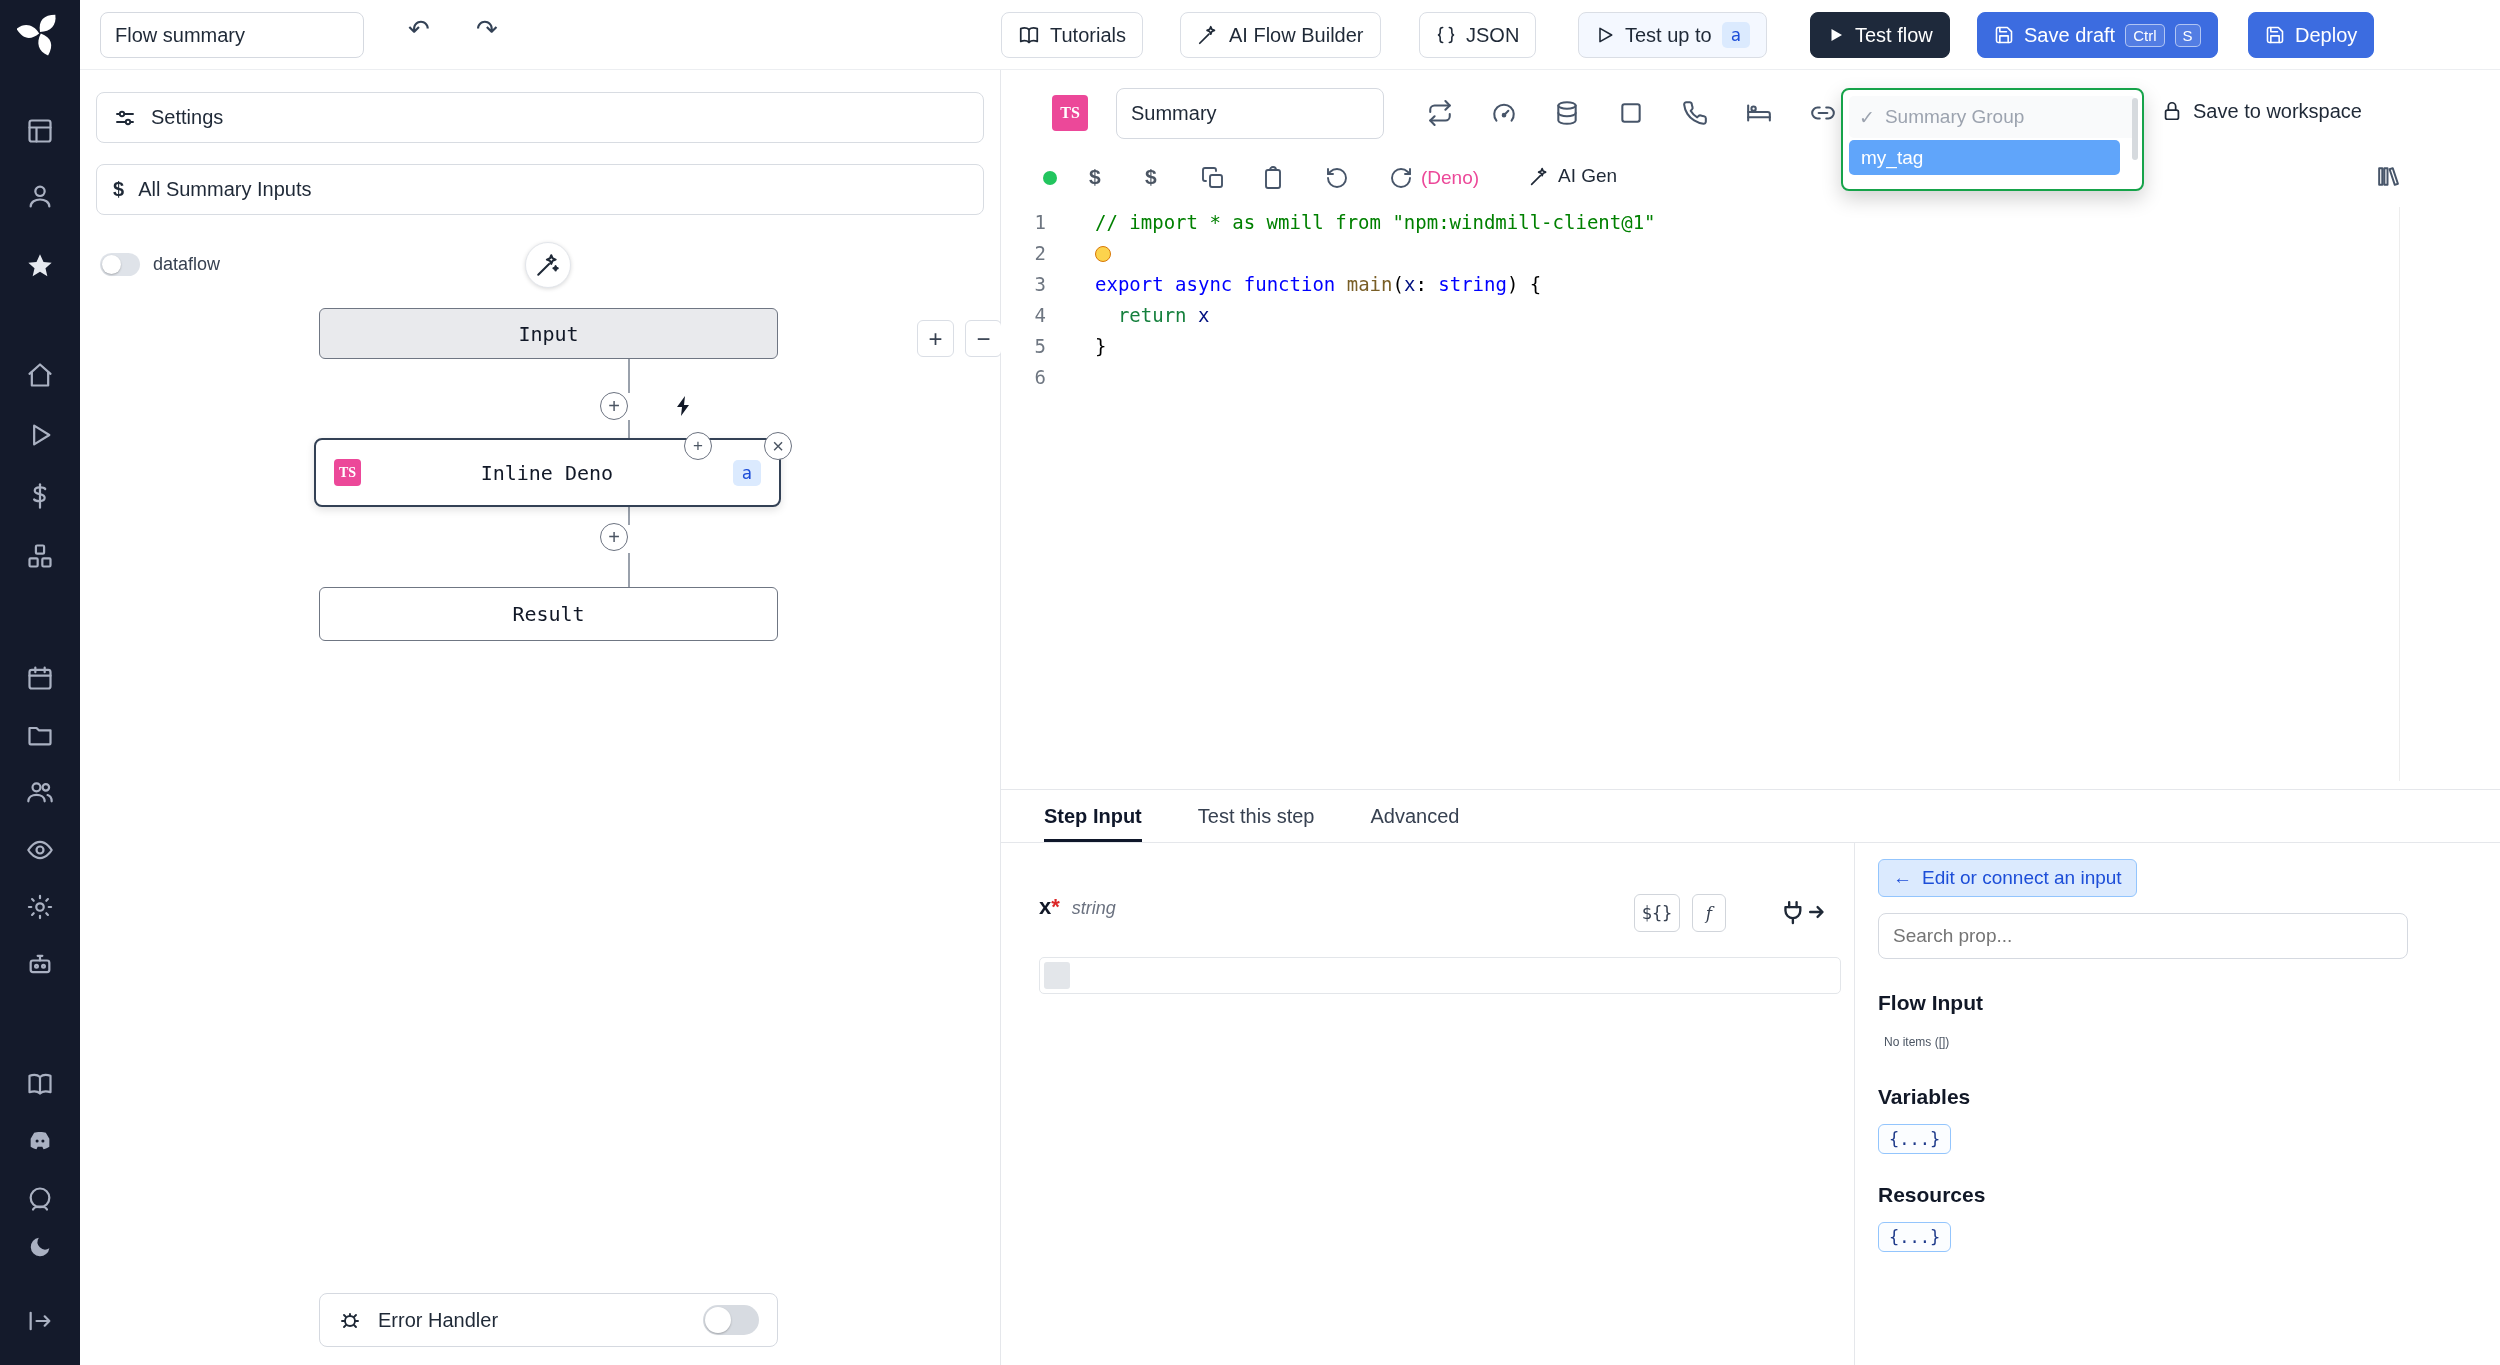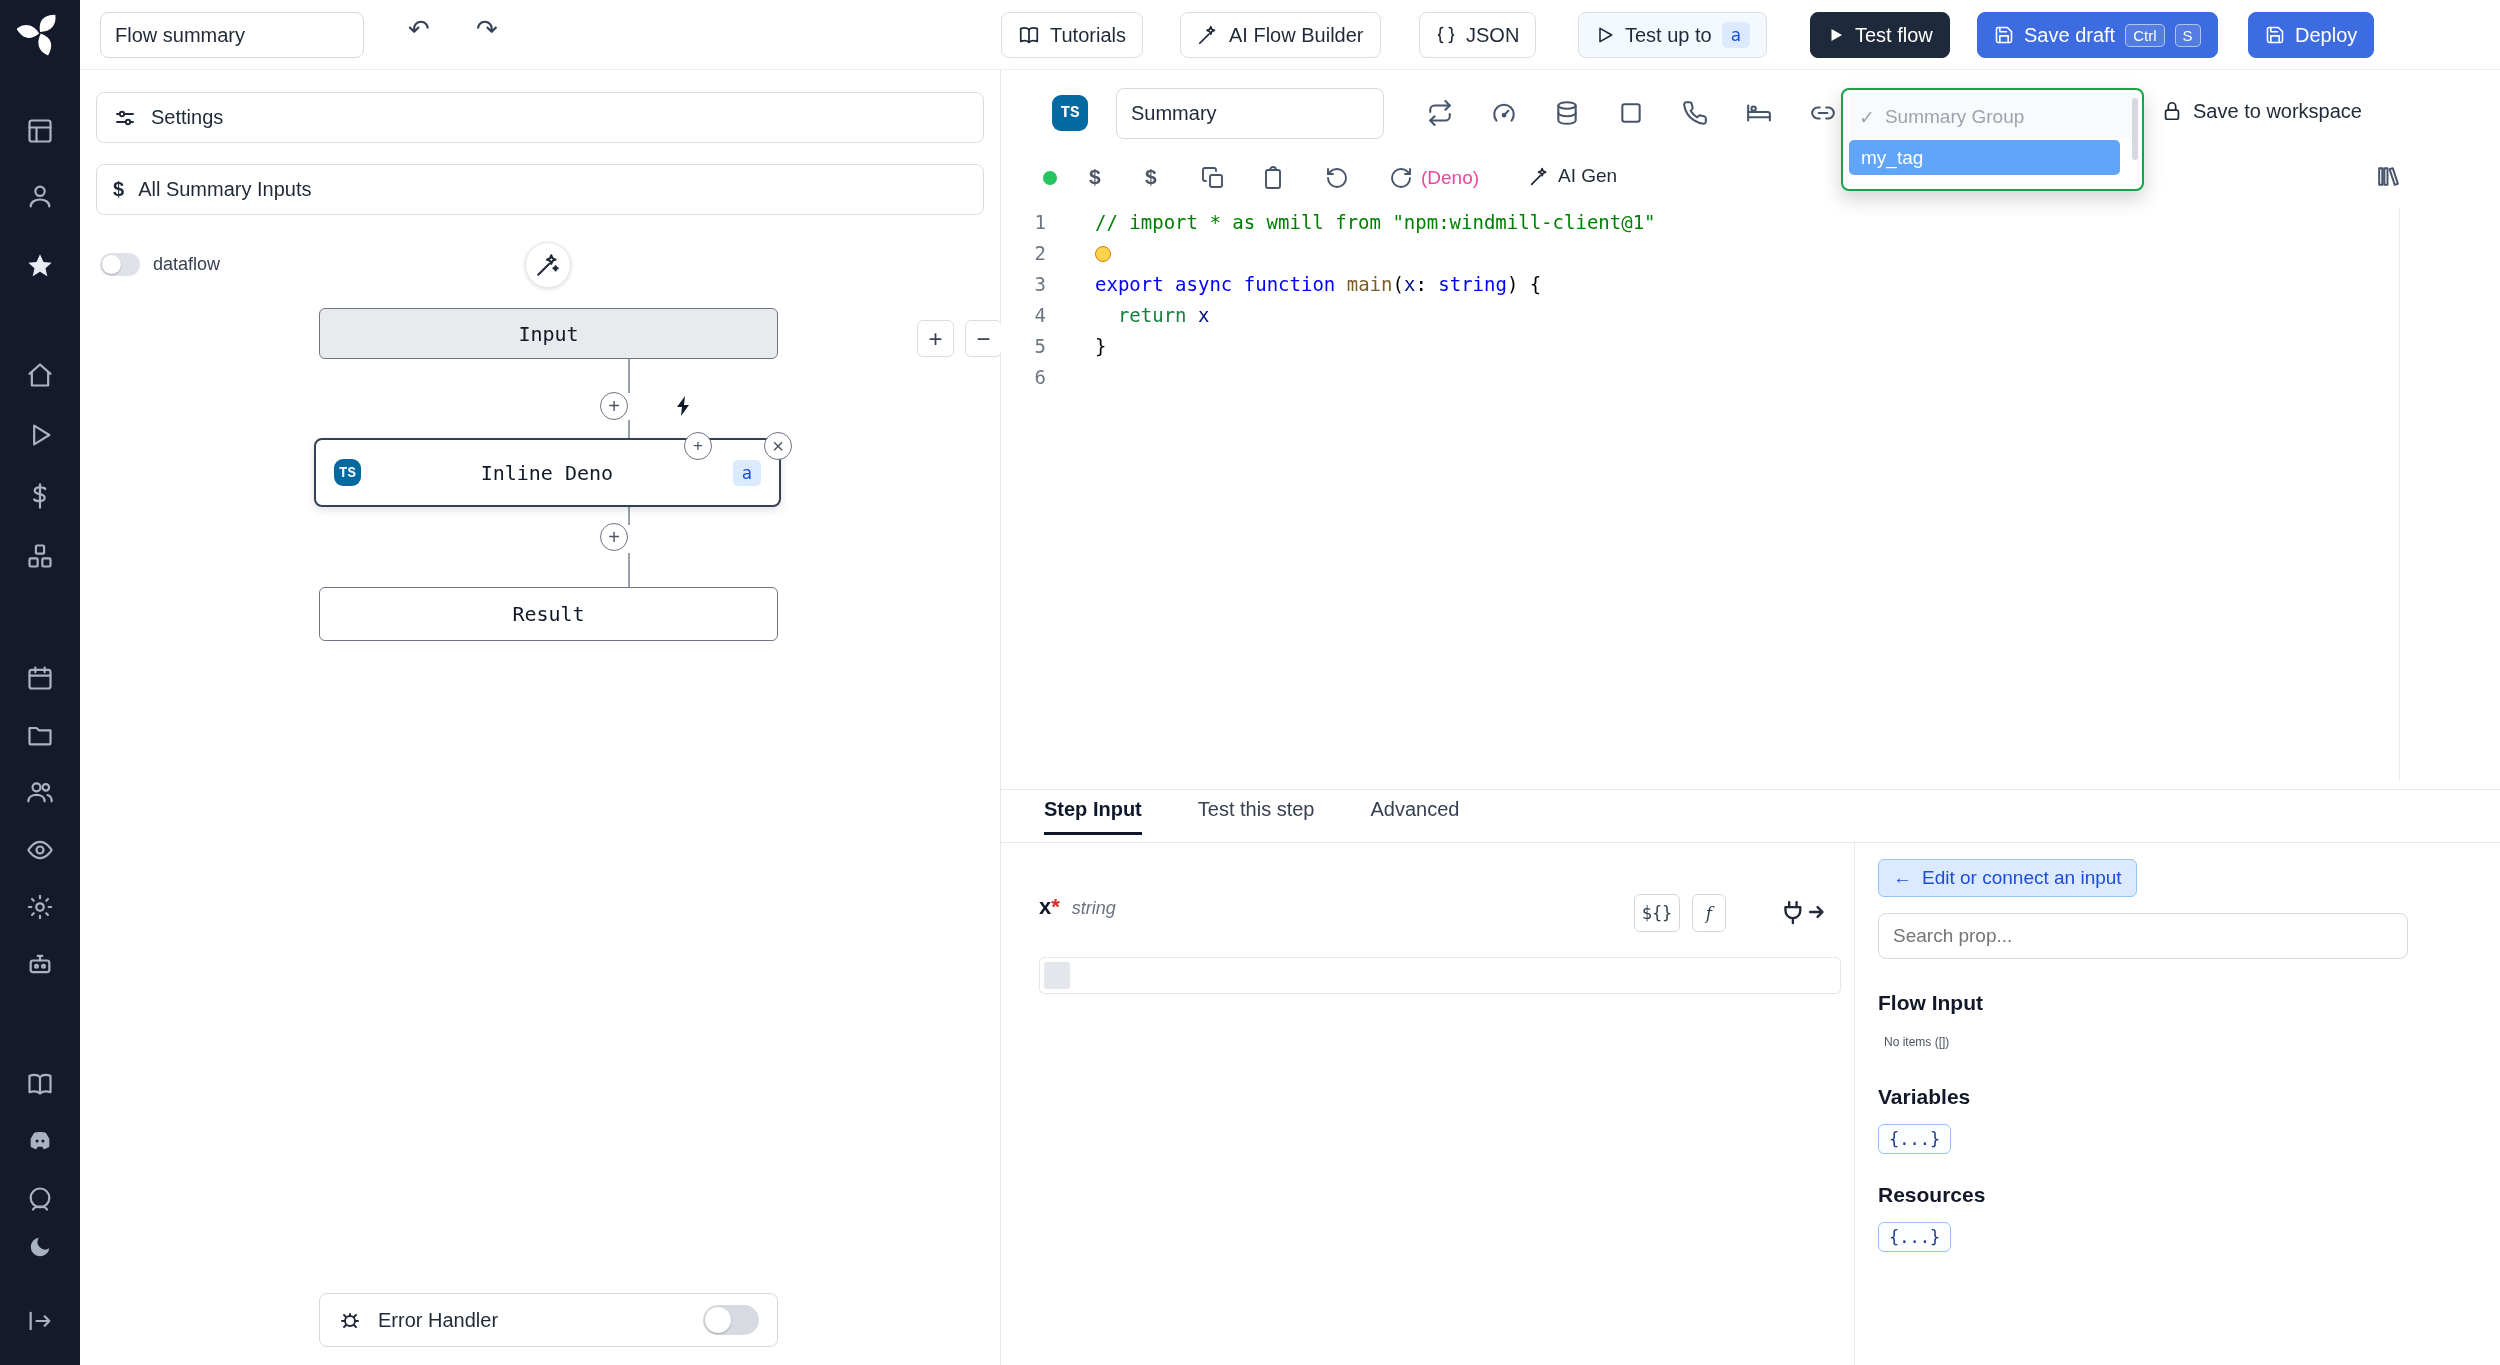--- a/index.html
+++ b/index.html
@@ -36,41 +36,41 @@
 .toggle{border-radius:999px;background:#dfe3e9;position:relative;cursor:pointer}
 .toggle .knob{position:absolute;top:2px;left:2px;background:#fff;border-radius:50%;box-shadow:0 1px 2px rgba(0,0,0,.25)}
 .node{position:absolute;display:flex;align-items:center;justify-content:center;font-family:"DejaVu Sans Mono",monospace;font-size:20px;color:#111827;background:#fff;border:1px solid #6f7683;border-radius:6px;cursor:pointer}
 .connector{position:absolute;left:548px;width:2px;background:#9aa1ac}
 .graph-ic{position:absolute;width:28px;height:28px;display:flex;align-items:center;justify-content:center;color:#6b7280;cursor:pointer}
 .circ{border:1.7px solid #6b7280;border-radius:50%;width:28px;height:28px;display:flex;align-items:center;justify-content:center;background:#fff;font-size:20px;color:#4b5563}
 .zoombtn{position:absolute;top:250px;width:37px;height:37px;border:1px solid #dadee5;border-radius:6px;background:#fff;display:flex;align-items:center;justify-content:center;font-size:24px;color:#374151;cursor:pointer}
 
 
 .editorpanel{position:absolute;left:1001px;top:70px;right:0;height:719px;background:#fff}
-.tsbadge{display:flex;align-items:center;justify-content:center;background:#0369a1;color:#fff;font-weight:700;border-radius:9px;font-family:Liberation Mono, monospace}
+.tsbadge{display:flex;align-items:center;justify-content:center;background:#ec4899;color:#fff;font-weight:700;border-radius:4px;font-family:Liberation Serif, serif}
 .ed-ic{position:absolute;width:26px;height:26px;color:#475569;cursor:pointer}
 .dd{position:absolute;left:840px;top:18px;width:303px;height:103px;background:#fff;border:2px solid #16a34a;border-radius:8px;box-shadow:0 8px 20px rgba(0,0,0,.18);z-index:25;padding:6px 6px}
 .dd-head{height:42px;display:flex;align-items:center;gap:10px;padding:0 10px;color:#9ca3af;font-size:19px;background:#f9fafb;border-radius:5px}
 .dd-sel{height:35px;margin-top:2px;margin-right:16px;display:flex;align-items:center;padding:0 12px;background:#60a5fa;color:#fff;font-size:19px;border-radius:5px;cursor:pointer}
 .dd-scroll{position:absolute;right:4px;top:8px;width:6px;height:62px;background:#d6dade;border-radius:3px}
 .codewrap{position:absolute;left:0;top:137px;right:2px;font-family:"DejaVu Sans Mono",monospace;font-size:19px;line-height:31px;cursor:text}
 .code-line{display:flex;white-space:pre}
 .ln{width:45px;text-align:right;color:#6e7681;flex:none;user-select:none}
 .lc{margin-left:49px;color:#000}
 .tok-comment{color:#008000}
 .tok-kw{color:#0000ff}
 .tok-type{color:#0000ff}
 .tok-fn{color:#795e26}
 .tok-param{color:#001080}
 .tok-ctrl{color:#15803d}
 .tok-bulb{display:inline-block;width:16px;height:16px;background:#fcd34d;border:1.5px solid #d97706;border-radius:50%;vertical-align:-2px}
 
 
 .bottompanel{position:absolute;left:1001px;top:789px;right:0;bottom:0;background:#fff;border-top:1px solid #e5e7eb;display:flex;flex-direction:column}
-.tabsrow{height:53px;border-bottom:1px solid #e5e7eb;display:flex;align-items:center;padding-left:43px;gap:56px;flex:none}
+.tabsrow{height:53px;border-bottom:1px solid #e5e7eb;display:flex;align-items:flex-end;padding-left:43px;gap:56px;flex:none}
 .tab{font-size:20px;color:#374151;padding-bottom:14px;cursor:pointer}
 .tab.active{color:#0f172a;font-weight:600;border-bottom:3px solid #0f172a;padding-bottom:11px}
 .bp-content{flex:1;display:flex}
 .bp-left{flex:1;position:relative}
 .bp-right{width:646px;border-left:1px solid #e5e7eb;position:relative}
 .badgebox{display:inline-flex;align-items:center;justify-content:center;border:1px solid #d1d5db;border-radius:6px;font-family:"DejaVu Sans Mono",monospace;font-size:17px;color:#374151;background:#fff;cursor:pointer}
 .bluebadge{display:inline-flex;align-items:center;border:1px solid #93c5fd;border-radius:6px;font-family:"DejaVu Sans Mono",monospace;font-size:17px;color:#1e3a8a;background:#fbfdff;padding:4px 10px;cursor:pointer}
 .sect-title{font-size:21px;font-weight:700;color:#111827}
 .connectbtn{position:absolute;left:23px;top:16px;height:38px;display:inline-flex;align-items:center;gap:10px;background:#dbeafe;border:1px solid #93c5fd;color:#1d4ed8;font-size:19px;border-radius:6px;padding:0 14px;cursor:pointer}
 </style>

